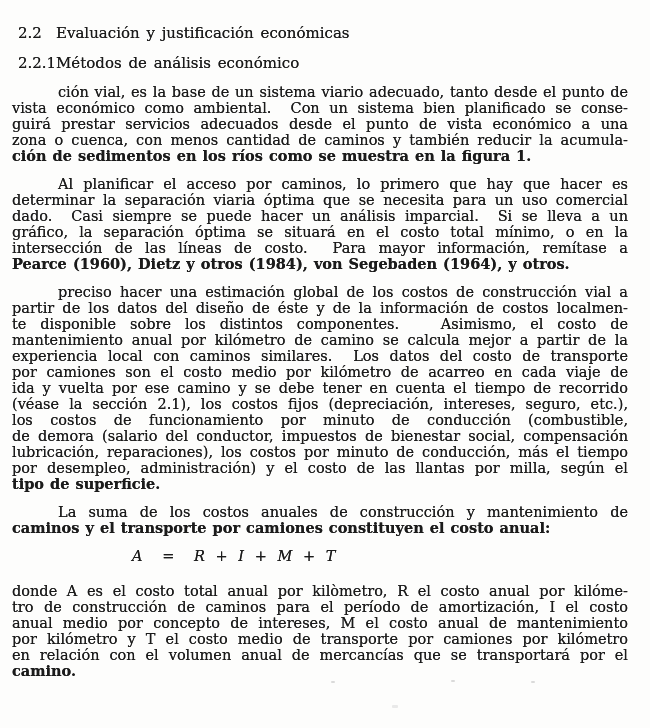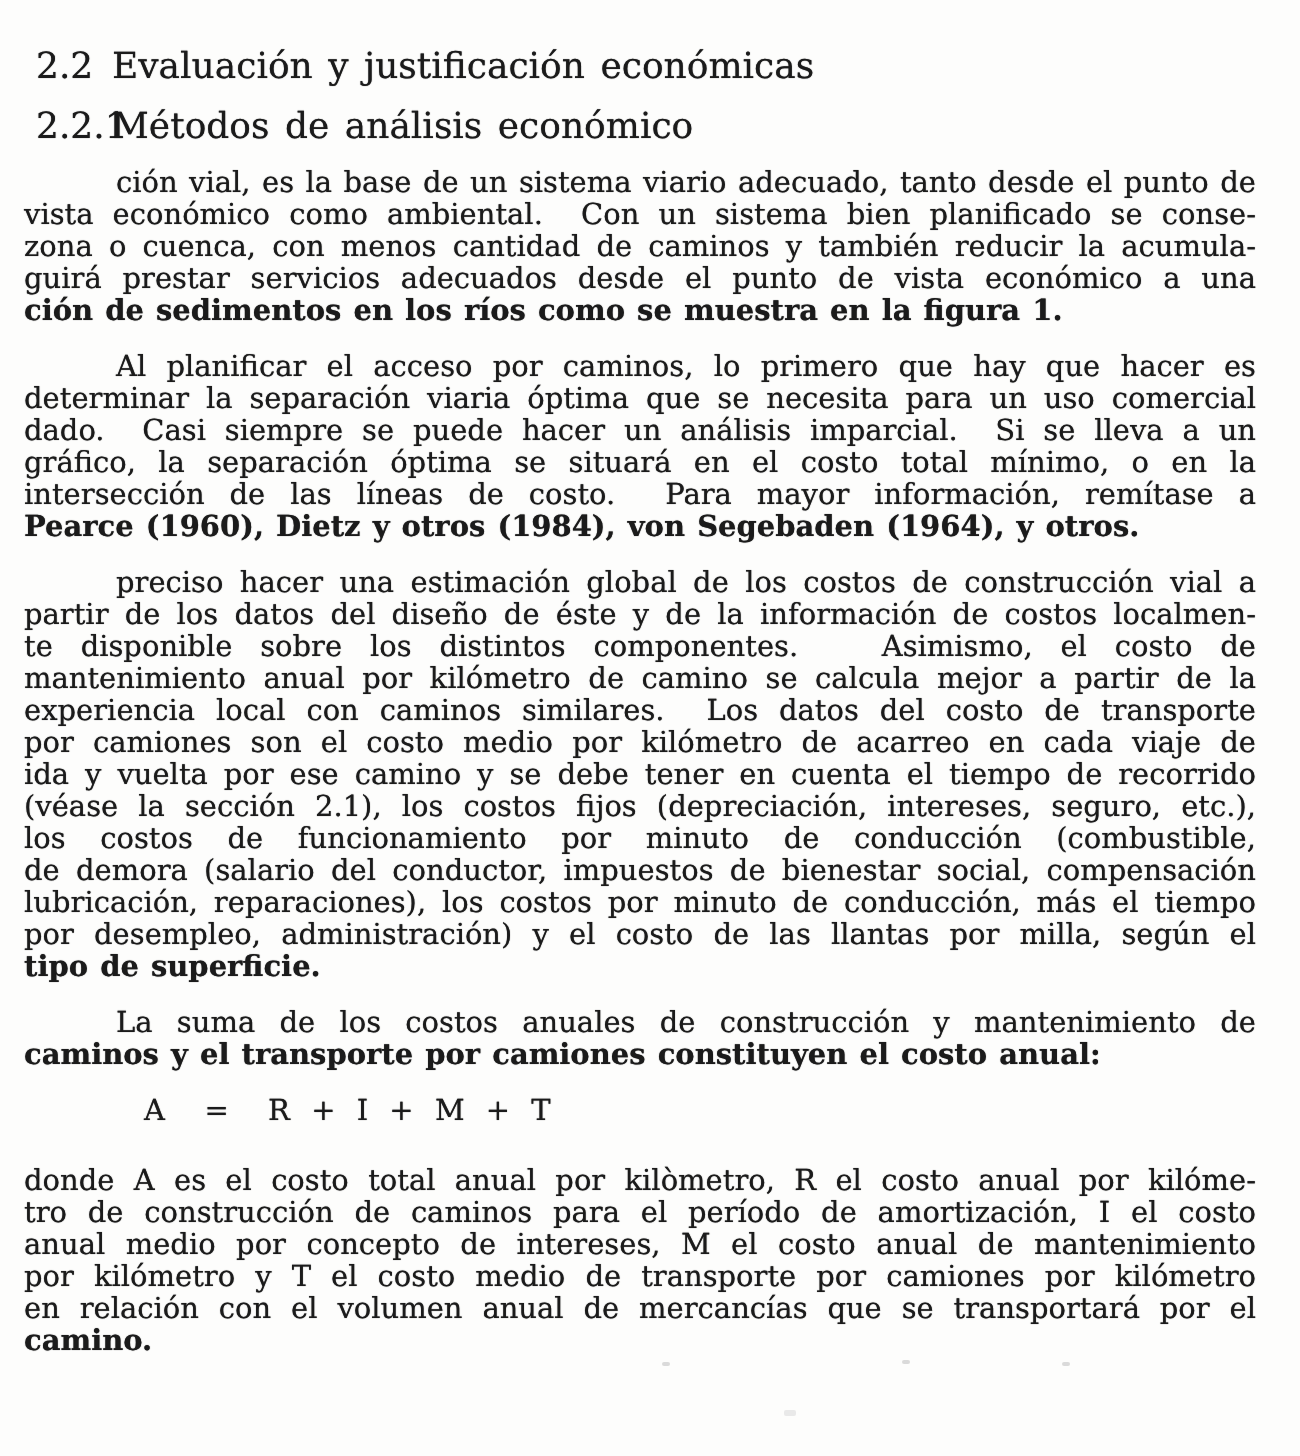--- a/index.html
+++ b/index.html
@@ -17,21 +17,21 @@
     font-family: "DejaVu Serif", "Liberation Serif", serif;
     font-size: 14.5px;
     line-height: 16px;
     padding: 24px 22px 0 12px;
     overflow: hidden;
     text-shadow: 0 0 0.45px rgba(25,25,25,0.85);
   }
   .heading {
     display: flex;
     align-items: baseline;
-    font-size: 18px;
+    font-size: 15px;
     line-height: 19px;
     margin-bottom: 11px;
     margin-left: 6px;
     white-space: nowrap;
   }
   .hnum {
     flex: none;
     width: 38px;
   }
   .htitle {
@@ -51,24 +51,25 @@
     text-align-last: left;
     font-weight: bold;
   }
   .para .tline:first-child {
     text-indent: 46px;
   }
   .para-noindent .tline:first-child {
     text-indent: 0;
   }
   .formula {
-    margin: 10px 0 19px 60px;
+    margin: 10px 0 19px 120px;
     white-space: pre;
     letter-spacing: 1.5px;
     word-spacing: 3px;
+    font-style: italic;
   }
   .speck {
     position: absolute;
     background: #bdbdbd;
     opacity: 0.55;
     border-radius: 1px;
   }
   .speck-1 { left: 331px; top: 681px; width: 4px; height: 2px; }
   .speck-2 { left: 451px; top: 680px; width: 4px; height: 2px; }
   .speck-3 { left: 531px; top: 681px; width: 4px; height: 2px; }
@@ -85,22 +86,22 @@
   </div>
 
   <div class="heading">
     <span class="hnum">2.2.1</span>
     <span class="htitle">Métodos de análisis económico</span>
   </div>
 
   <div class="para">
       <div class="tline">ción vial, es la base de un sistema viario adecuado, tanto desde el punto de</div>
       <div class="tline">vista económico como ambiental.  Con un sistema bien planificado se conse-</div>
+      <div class="tline">guirá prestar servicios adecuados desde el punto de vista económico a una</div>
       <div class="tline">zona o cuenca, con menos cantidad de caminos y también reducir la acumula-</div>
-      <div class="tline">guirá prestar servicios adecuados desde el punto de vista económico a una</div>
       <div class="tline tline-last">ción de sedimentos en los ríos como se muestra en la figura 1.</div>
     </div>
 
   <div class="para">
       <div class="tline">Al planificar el acceso por caminos, lo primero que hay que hacer es</div>
       <div class="tline">determinar la separación viaria óptima que se necesita para un uso comercial</div>
       <div class="tline">dado.  Casi siempre se puede hacer un análisis imparcial.  Si se lleva a un</div>
       <div class="tline">gráfico, la separación óptima se situará en el costo total mínimo, o en la</div>
       <div class="tline">intersección de las líneas de costo.  Para mayor información, remítase a</div>
       <div class="tline tline-last">Pearce (1960), Dietz y otros (1984), von Segebaden (1964), y otros.</div>

